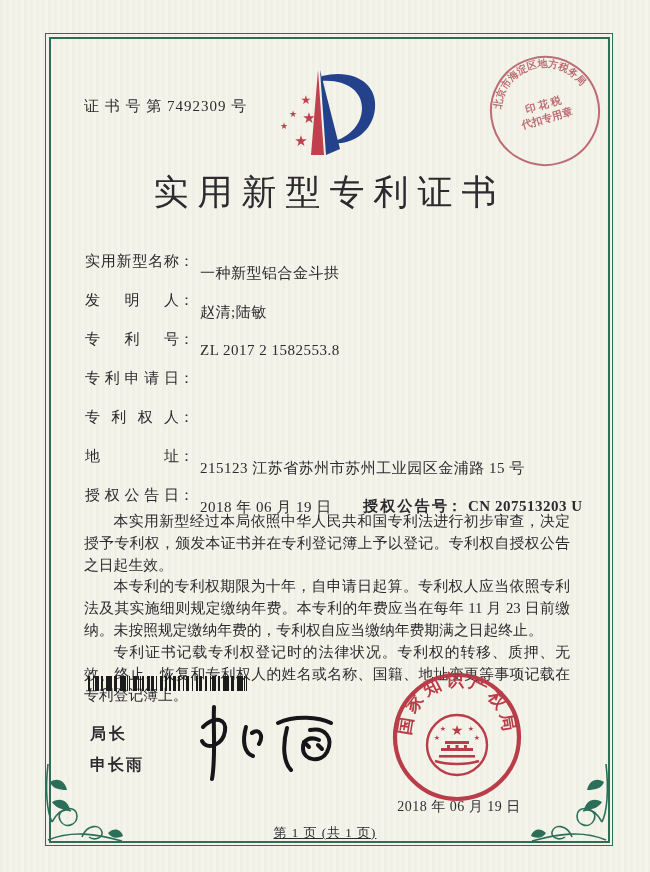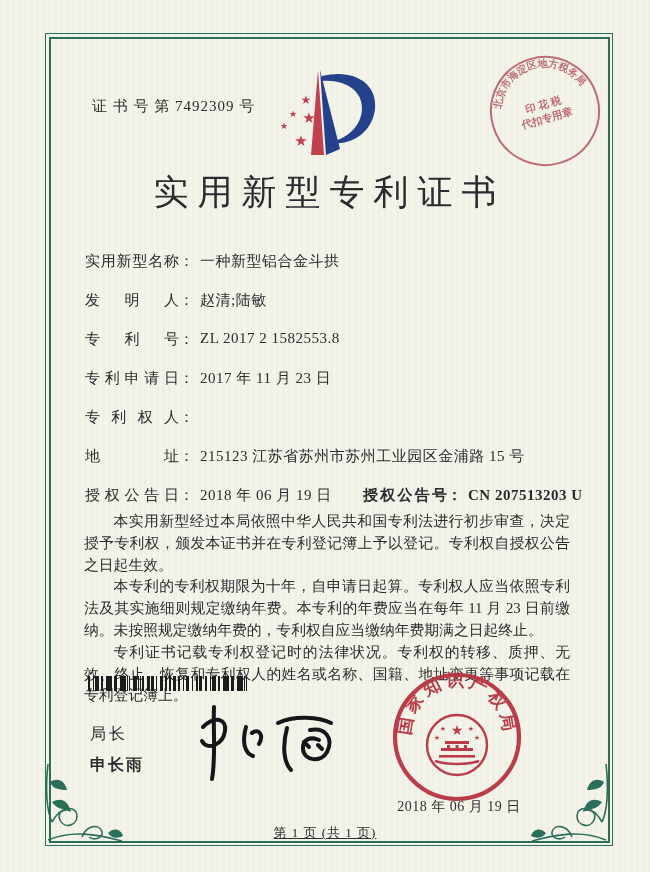--- a/index.html
+++ b/index.html
@@ -7,40 +7,40 @@
     width:650px;height:872px;position:relative;overflow:hidden;
     font-family:"Liberation Serif","DejaVu Serif",serif;
     color:#2b2b30;
     background:
       radial-gradient(130% 105% at 50% 48%, rgba(255,255,255,0) 62%, rgba(176,176,168,.30) 100%),
       repeating-linear-gradient(90deg, rgba(110,140,120,.04) 0 3px, rgba(0,0,0,0) 3px 6px),
       #f5f4ea;
   }
   .frame{position:absolute;left:45px;top:33px;right:37px;bottom:26px;border:1.5px solid #2c6f58;}
   .frame-inner{position:absolute;inset:2.5px;border:2.5px solid #2c6f58;}
-  .cert-no{position:absolute;left:84px;top:97px;font-size:15px;letter-spacing:1px;margin-left:8px;}
+  .cert-no{position:absolute;left:84px;top:97px;font-size:15px;letter-spacing:1px;}
   .logo{position:absolute;left:258px;top:64px;}
   .tax-stamp{position:absolute;left:484px;top:50px;opacity:.82;transform:rotate(-16deg);}
   .title{position:absolute;left:0;top:169px;width:650px;text-align:center;
          font-size:35px;font-weight:normal;letter-spacing:9px;text-indent:9px;}
   .fields{position:absolute;left:85px;top:252px;width:486px;font-size:15px;}
   .frow{display:flex;align-items:flex-start;height:17px;margin-bottom:22px;position:relative;white-space:nowrap;}
   .flabel{display:inline-block;width:94px;text-align:justify;text-align-last:justify;}
   .fcolon{margin-right:6px;}
-  .fvalue{letter-spacing:.5px;}
+  .fvalue{letter-spacing:.5px;margin-top:12px;}
   .grant-group{position:absolute;left:278px;top:0;display:flex;align-items:baseline;font-weight:bold;}
   .grant-group .flabel{width:84px;}
   .paras{position:absolute;left:84px;top:511px;width:486px;font-size:14.8px;line-height:21.8px;text-align:justify;}
   .paras p{margin:0;text-indent:2em;}
   .barcode{position:absolute;left:88px;top:676px;width:161px;height:15px;
     background-image:
       repeating-linear-gradient(90deg,#1c1c1c 0 2px,rgba(0,0,0,0) 2px 5px,#1c1c1c 5px 6px,rgba(0,0,0,0) 6px 9px),
       repeating-linear-gradient(90deg,#1c1c1c 0 1px,rgba(0,0,0,0) 1px 7px,#1c1c1c 7px 10px,rgba(0,0,0,0) 10px 13px);
   }
-  .sig-title{position:absolute;left:90px;top:724px;font-size:16px;font-weight:400;
+  .sig-title{position:absolute;left:90px;top:724px;font-size:16px;font-weight:700;
              font-family:"Liberation Sans","DejaVu Sans",sans-serif;letter-spacing:3px;}
   .sig-name{position:absolute;left:90px;top:755px;font-size:16px;font-weight:600;
             font-family:"Liberation Sans","DejaVu Sans",sans-serif;letter-spacing:2px;}
   .signature{position:absolute;left:183px;top:699px;}
   .seal{position:absolute;left:389px;top:669px;opacity:.95;}
   .seal-date{position:absolute;left:384px;top:798px;width:150px;text-align:center;
              font-size:14px;letter-spacing:.5px;color:#2e2e33;z-index:5;}
   .footer{position:absolute;left:0;top:824px;width:650px;text-align:center;font-size:13px;letter-spacing:1px;text-decoration:underline;}
   .flourish{position:absolute;z-index:2;}
   .flourish-bl{left:42px;top:760px;}
@@ -94,21 +94,20 @@
     <span class="fvalue">赵清;陆敏</span>
   </div>
   <div class="frow">
     <span class="flabel">专利号</span>
       <span class="fcolon">：</span>
     <span class="fvalue">ZL 2017 2 1582553.8</span>
   </div>
   <div class="frow">
     <span class="flabel">专利申请日</span>
       <span class="fcolon">：</span>
-    <span class="fvalue">2017 年 11 月 23 日</span>
   </div>
   <div class="frow">
     <span class="flabel">专利权人</span>
       <span class="fcolon">：</span>
   </div>
   <div class="frow">
     <span class="flabel">地址</span>
       <span class="fcolon">：</span>
     <span class="fvalue">215123 江苏省苏州市苏州工业园区金浦路 15 号</span>
   </div>

